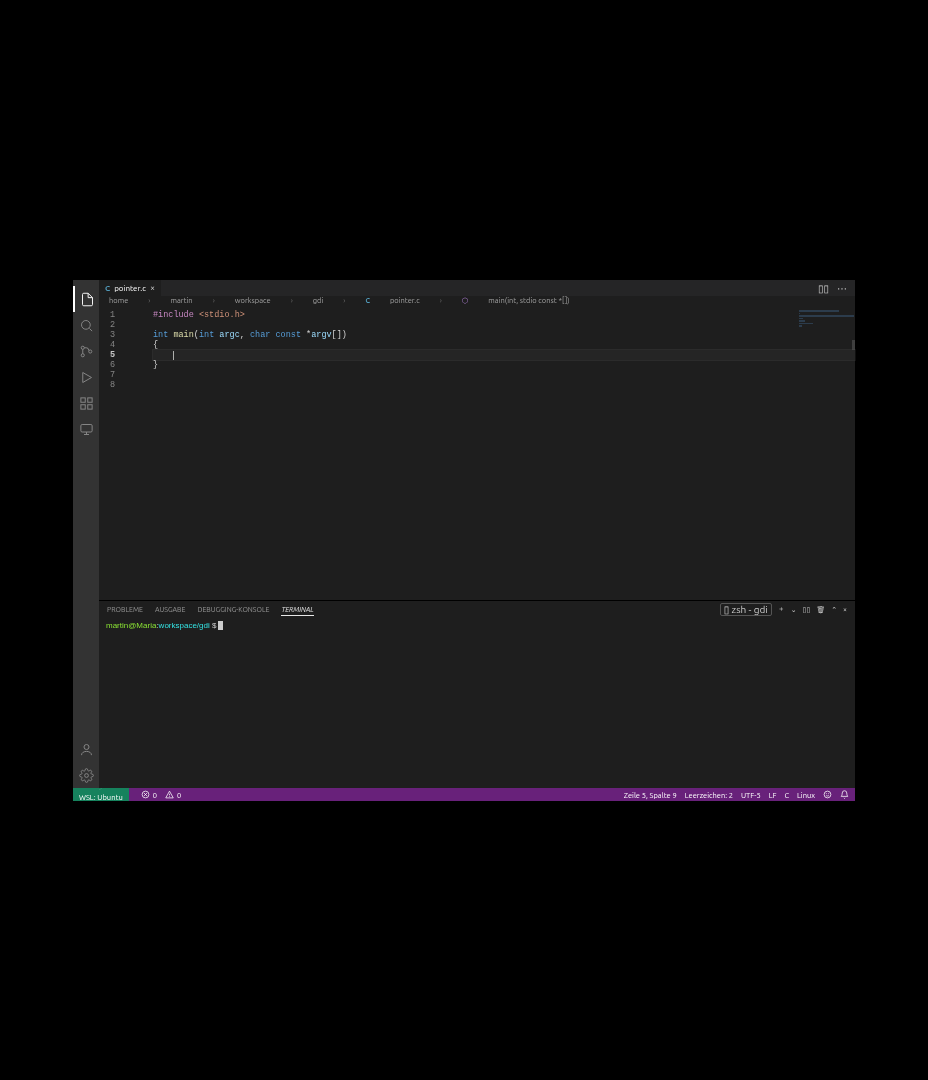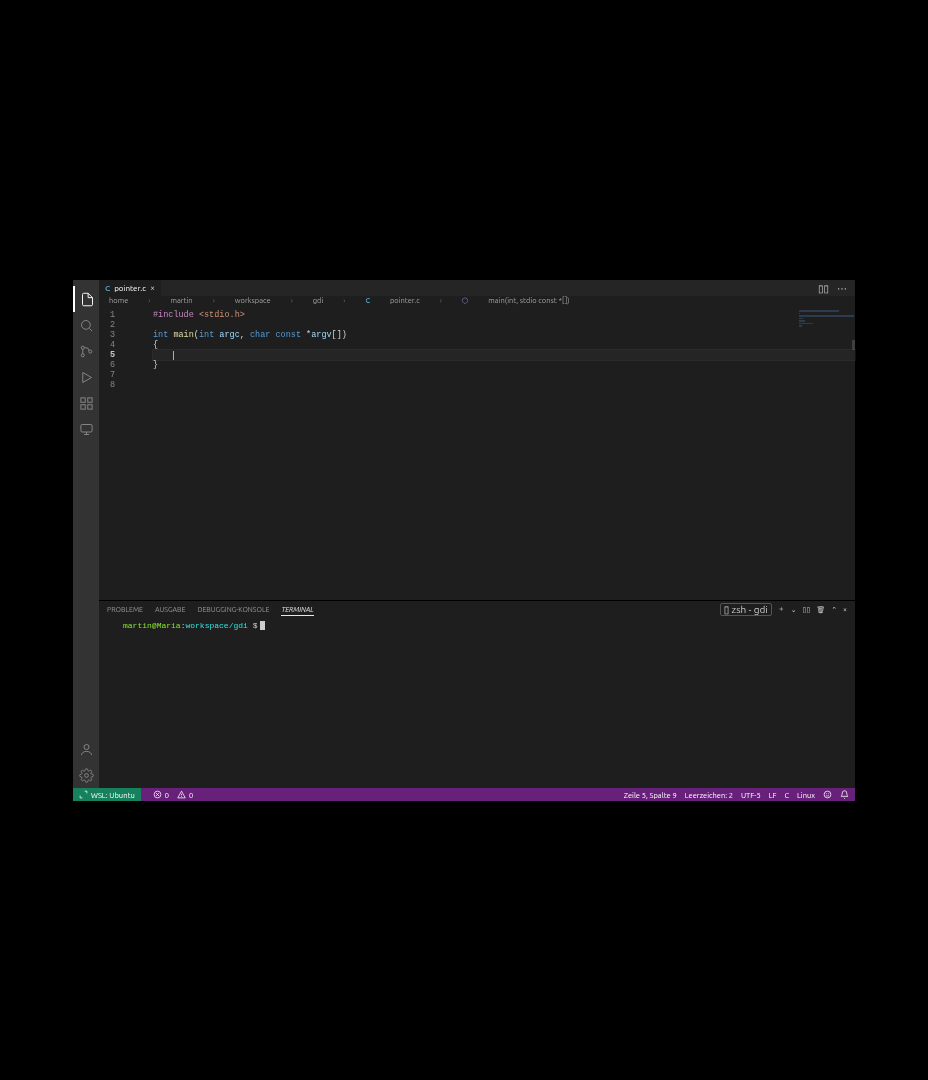--- a/index.html
+++ b/index.html
@@ -147,22 +147,22 @@
     gap: 12px;
     font-size: 7px;
     color: #969696;
   }
   .panel-tabs .ptab { cursor: pointer; padding: 2px 0; }
   .panel-tabs .ptab.active { color: #e7e7e7; border-bottom: 1px solid #e7e7e7; font-style: italic; }
   .panel-tabs .ptool { margin-left: auto; display: flex; gap: 6px; align-items: center; color: #ccc; }
   .panel-tabs .ptool .shelllbl { font-size: 10px; padding: 0 3px; border: 1px solid #555; border-radius: 2px; }
   .panel-body {
     flex: 1;
-    padding: 4px 24px;
-    font-family: Liberation Mono, monospace;
+    padding: 4px 7px;
+    font-family: Liberation Sans, sans-serif;
     font-size: 8px;
     color: #ccc;
   }
   .term-user { color: #8ae234; }
   .term-at   { color: #8ae234; }
   .term-host { color: #8ae234; }
   .term-col  { color: #ccc; }
   .term-path { color: #34e2e2; }
   .term-cursor {
     display: inline-block; width: 5px; height: 9px;
@@ -180,20 +180,21 @@
     padding: 0 6px;
     gap: 8px;
   }
   .status-bar .remote {
     background: #16825d;
     margin: -6px 4px -6px -6px;
     height: 13px;
     display: flex; align-items: center;
     padding: 0 6px;
     gap: 3px;
+    flex-direction: column;
   }
   .status-bar .seg { display: flex; align-items: center; gap: 3px; cursor: pointer; }
   .status-bar .grow { flex: 1; }
   .status-bar svg { width: 9px; height: 9px; }
 </style>
 </head>
 <body>
 
 <div class="window">
 

